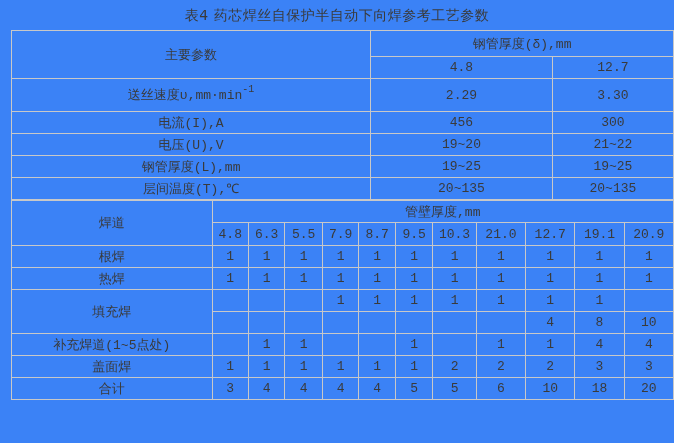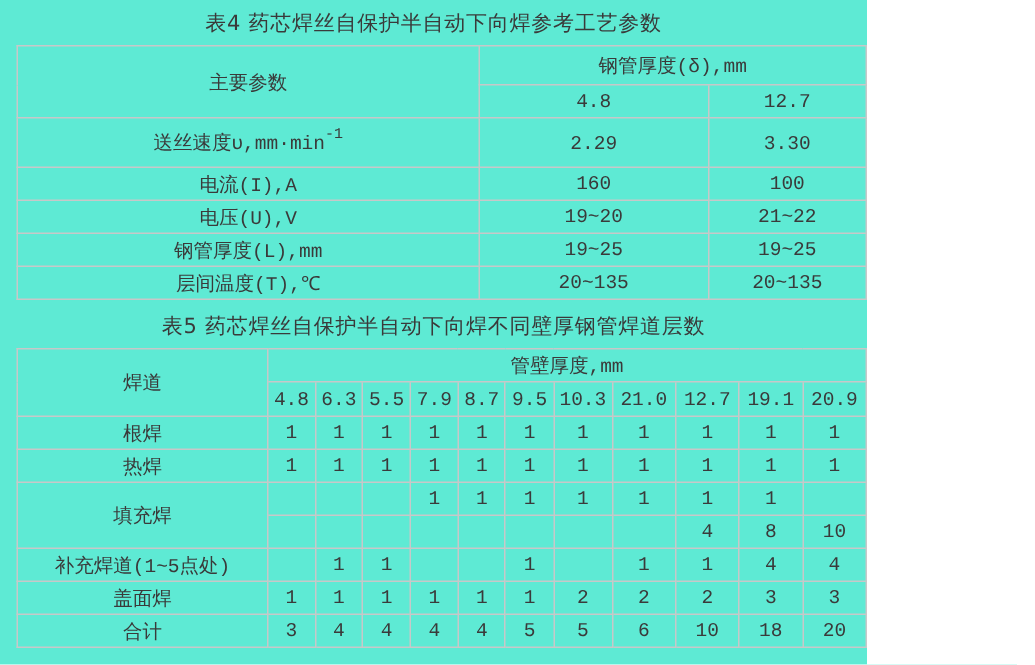--- a/index.html
+++ b/index.html
@@ -1,19 +1,19 @@
 <!DOCTYPE html>
 <html><head>
 <meta charset="utf-8">
 <style>
   html,body { margin:0; padding:0; background:#ffffff; }
   .page {
-    width:578px; height:443px; overflow:hidden;
+    width:674px; height:443px; overflow:hidden;
     font-family:"Liberation Mono","DejaVu Sans Mono",monospace;
-    color:#3a3a3a; background:#5eead4;
+    color:#3a3a3a; background:#3b82f6;
   }
   .title {
     text-align:center; font-size:14px; letter-spacing:0.5px;
     padding-top:7px; margin:0 0 5px 0; color:#3a3a3a;
     font-family:"DejaVu Sans",sans-serif;
   }
   .title5 { padding-top:9px; }
   table.t {
     border-collapse:collapse; table-layout:fixed;
     margin-left:11px; font-size:13px;padding-left:12px;
@@ -61,42 +61,41 @@
         </tr>
     </thead>
     <tbody id="t4-body">
         <tr>
           <td class="c1">送丝速度υ,mm·min<sup>-1</sup></td>
           <td>2.29</td>
           <td>3.30</td>
         </tr>
         <tr>
           <td class="c1">电流(I),A</td>
-          <td>160</td>
-          <td>100</td>
+          <td>456</td>
+          <td>300</td>
         </tr>
         <tr>
           <td class="c1">电压(U),V</td>
           <td>19~20</td>
           <td>21~22</td>
         </tr>
         <tr>
           <td class="c1">钢管厚度(L),mm</td>
           <td>19~25</td>
           <td>19~25</td>
         </tr>
         <tr>
           <td class="c1">层间温度(T),℃</td>
           <td>20~135</td>
           <td>20~135</td>
         </tr>
       </tbody>
   </table>
 
-  <div class="title title5">表5 药芯焊丝自保护半自动下向焊不同壁厚钢管焊道层数</div>
 
   <table class="t t5">
     <colgroup>
       <col class="cA">
       <col class="n1">
         <col class="n1">
         <col class="n2">
         <col class="n1">
         <col class="n1">
         <col class="n2">

